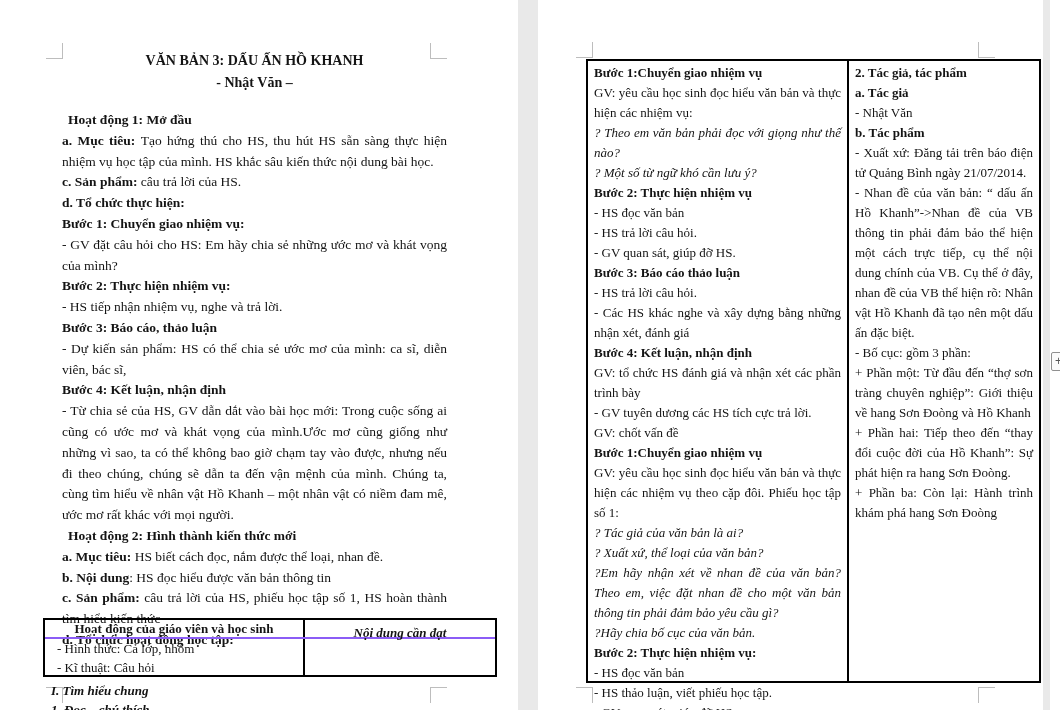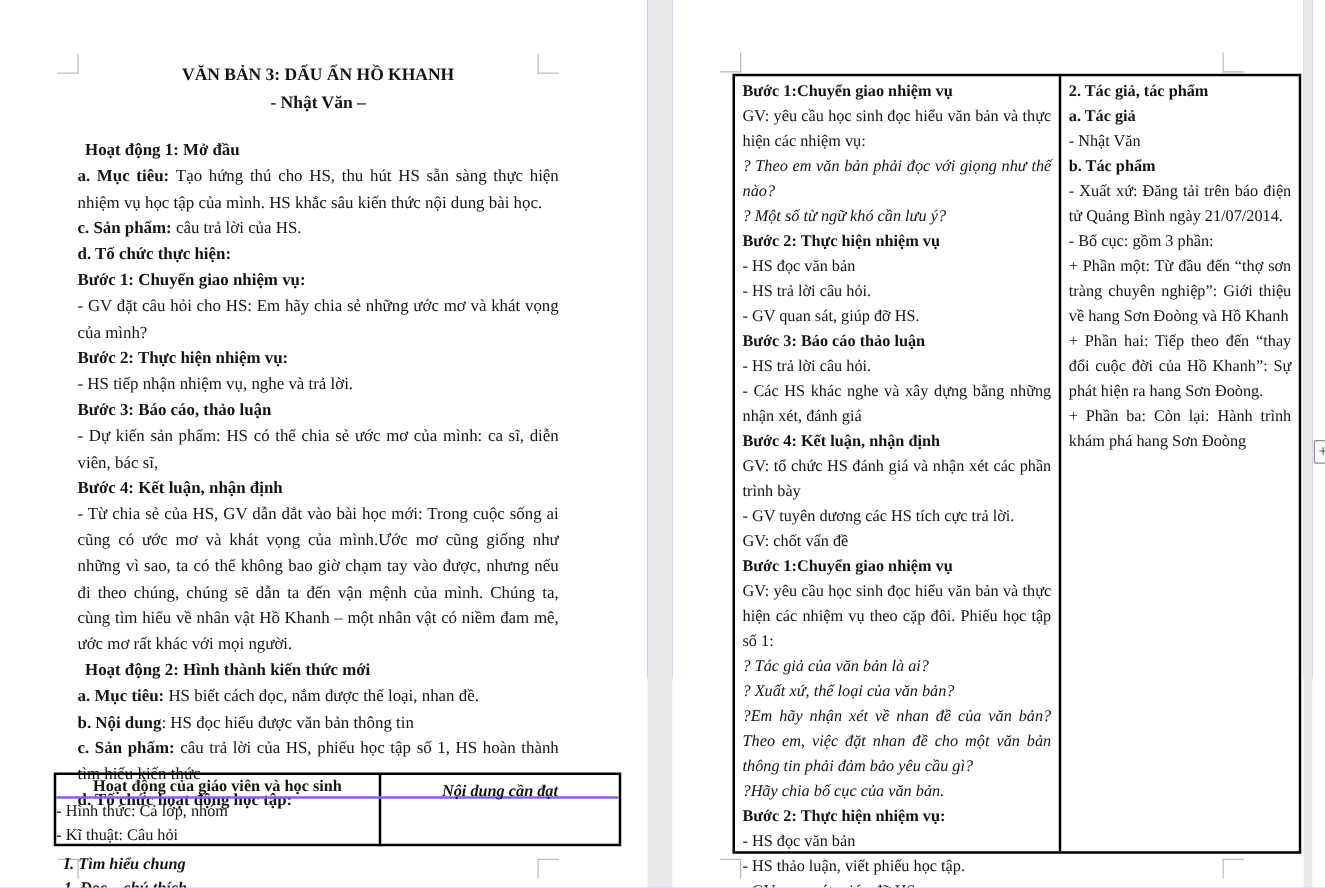--- a/index.html
+++ b/index.html
@@ -1,16 +1,16 @@
 <!DOCTYPE html>
 <html><head>
 <meta charset="utf-8">
 <style>
   html,body{margin:0;padding:0;width:1060px;height:710px;overflow:hidden;background:#ffffff;}
-  .canvas{position:relative;width:1060px;height:543px;background:#3b82f6;font-family:"Liberation Serif","DejaVu Serif",serif;color:#141414;}
+  .canvas{position:relative;width:1060px;height:543px;background:#f0abfc;font-family:"Liberation Serif","DejaVu Serif",serif;color:#141414;}
   .page{position:absolute;top:0;height:710px;background:#ffffff;}
   .page-left{left:0;width:518px;}
   .page-right{left:538px;width:505px;}
   .gutter{position:absolute;top:0;height:710px;background:#e9e9e9;}
   .gutter-mid{left:518px;width:20px;}
   .gutter-right{left:1043px;width:7px;}
   .sliver{position:absolute;left:1050px;top:0;width:10px;height:710px;background:#ffffff;}
   .plus-box{position:absolute;left:1051px;top:352px;width:16px;height:19px;border:1px solid #909090;border-radius:2px;background:#fbfbfb;color:#555;font-family:"Liberation Sans",sans-serif;font-size:12px;line-height:17px;text-align:left;padding-left:3px;box-sizing:border-box;}
   
   .crop{position:absolute;width:16px;height:15px;}
@@ -22,21 +22,21 @@
   .title-block{position:absolute;left:62px;top:50px;width:385px;text-align:center;font-weight:bold;font-size:14px;line-height:22px;}
   .flow-left{position:absolute;left:62px;top:110px;width:385px;font-size:13.5px;line-height:20.8px;text-align:justify;}
   .para{margin:0;}
   .para.ind{padding-left:6px;}
   .b{font-weight:bold;margin-top:48px;}
   .i{font-style:italic;}
   
   .act-table{position:absolute;left:43px;top:618px;width:454px;height:59px;border:2px solid #000;box-sizing:border-box;font-size:13px;}
   .act-row{display:flex;}
   .act-hcell{font-weight:bold;text-align:center;line-height:17px;height:17px;box-sizing:border-box;}
-  .act-c1{width:260px;border-right:2px solid #000;box-sizing:border-box;padding:0 0;}
+  .act-c1{width:260px;border-right:2px solid #000;box-sizing:border-box;padding:0 12px;}
   .act-c2{flex:1;box-sizing:border-box;padding:4px 6px;font-style:italic;}
   .act-body{border-top:2px solid #8b5cf6;flex-direction:column;}
   .act-body .para{line-height:19px;}
   
   .rt{position:absolute;left:48px;top:59px;width:455px;height:624px;border:2px solid #000;box-sizing:border-box;display:flex;font-size:13px;}
   .rt-col{box-sizing:border-box;padding:2px 6px 0 6px;line-height:20px;text-align:justify;}
   .rt-col1{width:261px;border-right:2px solid #000;}
   .rt-col2{flex:1;}
 </style>
 </head>
@@ -128,20 +128,21 @@
           <div class="para"><span>- HS đọc văn bản</span></div>
           <div class="para"><span>- HS thảo luận, viết phiếu học tập.</span></div>
           <div class="para"><span>- GV quan sát, giúp đỡ HS.</span></div>
         </div>
       <div class="rt-col rt-col2">
           <div class="para"><span class="b">2. Tác giả, tác phẩm</span></div>
           <div class="para"><span class="b">a. Tác giả</span></div>
           <div class="para"><span>- Nhật Văn</span></div>
           <div class="para"><span class="b">b. Tác phẩm</span></div>
           <div class="para"><span>- Xuất xứ: Đăng tải trên báo điện tử Quảng Bình ngày 21/07/2014.</span></div>
+          <div class="para"><span>- Nhan đề của văn bản: “ dấu ấn Hồ Khanh”-&gt;Nhan đề của VB thông tin phải đảm bảo thể hiện một cách trực tiếp, cụ thể nội dung chính của VB. Cụ thể ở đây, nhan đề của VB thể hiện rõ: Nhân vật Hồ Khanh đã tạo nên một dấu ấn đặc biệt.</span></div>
           <div class="para"><span>- Bố cục: gồm 3 phần:</span></div>
           <div class="para"><span>+ Phần một: Từ đầu đến “thợ sơn tràng chuyên nghiệp”: Giới thiệu về hang Sơn Đoòng và Hồ Khanh</span></div>
           <div class="para"><span>+ Phần hai: Tiếp theo đến “thay đổi cuộc đời của Hồ Khanh”: Sự phát hiện ra hang Sơn Đoòng.</span></div>
           <div class="para"><span>+ Phần ba: Còn lại: Hành trình khám phá hang Sơn Đoòng</span></div>
         </div>
     </div>
   </div>
 
   <div class="gutter gutter-right"></div>
   <div class="sliver"></div>

